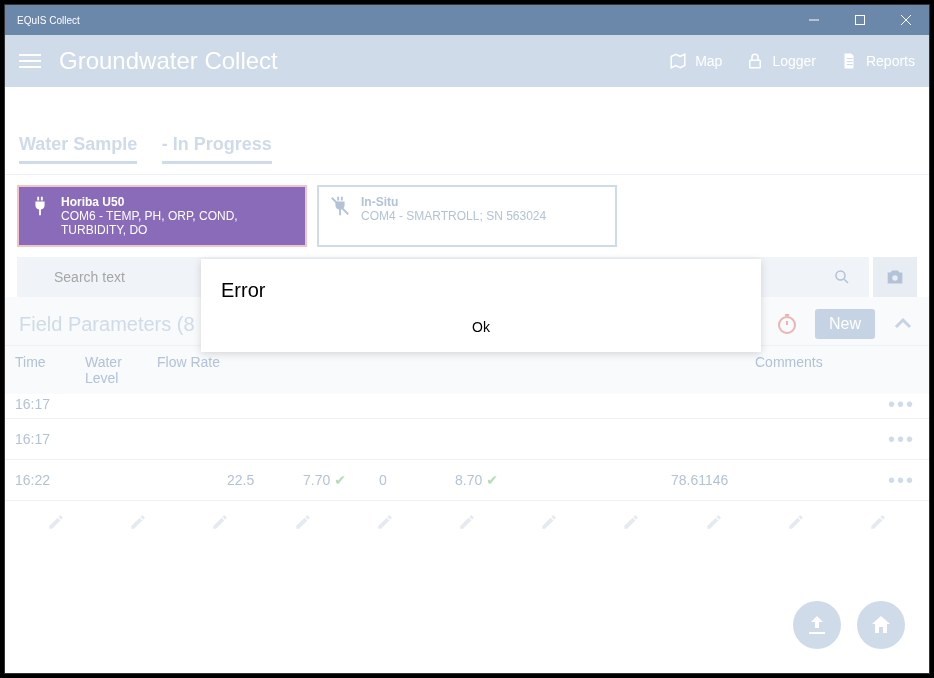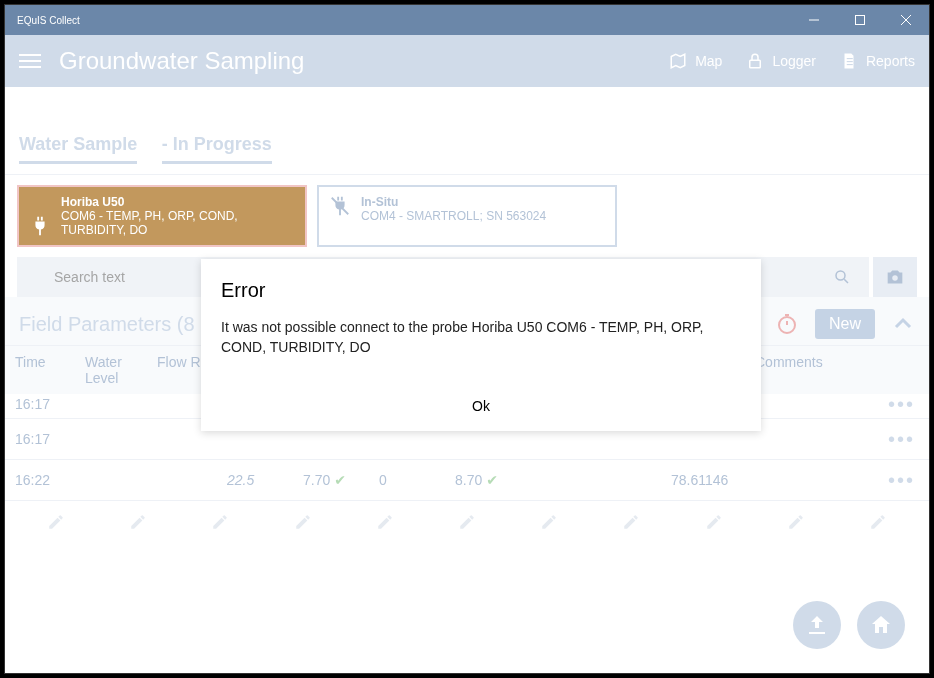--- a/index.html
+++ b/index.html
@@ -13,21 +13,21 @@
     .hamburger { width: 22px; cursor: pointer; margin-right: 18px; }
     .hamburger div { height: 2px; background: #fff; margin: 4px 0; }
     .app-title { font-size: 24px; font-weight: 300; color: #fff; }
     .header-actions { margin-left: auto; display: flex; gap: 24px; }
     .header-action { display: flex; align-items: center; gap: 8px; font-size: 14px; color: #fff; cursor: pointer; }
     .header-action svg { width: 18px; height: 18px; }
     .tabs { padding: 10px 14px; background: #fff; border-bottom: 1px solid #e5eaf1; margin-top: 37px; }
     .tab { display: inline-block; padding-bottom: 6px; margin-right: 20px; font-size: 18px; font-weight: 600; color: #b7c8dd; border-bottom: 3px solid #b7c8dd; cursor: pointer; }
     .devices { display: flex; gap: 10px; padding: 10px 12px 6px 12px; }
     .device { border: 2px solid #b7c8dd; padding: 8px 10px; display: flex; align-items: flex-start; gap: 10px; cursor: pointer; }
-    .device.active { background: #a16207; border-color: #eaa6a6; color: #fff; width: 290px; align-items: flex-end; }
+    .device.active { background: #4c1d95; border-color: #eaa6a6; color: #fff; width: 290px; }
     .device.active .dev-name { color: #fff; }
     .device.active .dev-desc { color: #fff; }
     .device:not(.active) { width: 300px; }
     .dev-icon { width: 22px; height: 22px; flex-shrink: 0; }
     .dev-name { font-size: 12px; color: #8aa2c1; font-weight: 600; }
     .dev-desc { font-size: 12px; color: #8aa2c1; }
     .searchbar { margin: 4px 12px 0 12px; background: #e8edf3; height: 40px; display: flex; align-items: center; padding: 0 10px; position: relative; }
     .searchbar input { flex: 1; border: none; background: transparent; outline: none; font-size: 14px; color: #7a8fa8; }
     .search-icon { color: #8aa2c1; cursor: pointer; margin-right: 8px; width: 18px; height: 18px; }
     .searchwrap { display: flex; margin: 4px 12px 0 12px; gap: 4px; }
@@ -37,21 +37,21 @@
     .section-title { font-size: 20px; color: #b7c8dd; font-weight: 400; text-align: right; }
     .section-actions { margin-left: auto; display: flex; align-items: center; gap: 16px; }
     .timer-icon { color: #e48b8b; cursor: pointer; }
     .new-btn { background: #a6bcd8; color: #fff; padding: 6px 14px; font-size: 16px; border-radius: 3px; cursor: pointer; }
     .chevron-up { color: #a6bcd8; cursor: pointer; }
     .table-hdr { display: flex; padding: 8px 10px; background: #f4f7fb; border-top: 1px solid #e5eaf1; }
     .col { color: #8aa2c1; font-size: 14px; }
     .c-time { width: 70px; }
     .c-wl { width: 72px; }
     .c-fr { width: 70px; }
-    .c-temp { width: 76px; font-style: italic; }
+    .c-temp { width: 76px; }
     .c-ph { width: 76px; }
     .c-orp { width: 76px; }
     .c-do { width: 76px; }
     .c-turb { width: 64px; }
     .c-cond { width: 76px; }
     .c-last { width: 84px; }
     .c-comments { flex: 1; }
     .table-body { overflow: hidden; }
     .row { display: flex; padding: 12px 10px; border-bottom: 1px solid #e5eaf1; align-items: center; position: relative; }
     .cell { font-size: 14px; color: #8aa2c1; }
@@ -94,21 +94,21 @@
         </div>
     </div>
   </div>
 
   <div class="header">
     <div class="hamburger">
         <div></div>
         <div></div>
         <div></div>
       </div>
-    <div class="app-title">Groundwater Sampling</div>
+    <div class="app-title">Groundwater Collect</div>
     <div class="header-actions">
       <div class="header-action">
         <svg viewBox="0 0 24 24" fill="none" stroke="currentColor" stroke-width="2">
             <polygon points="3 6 9 3 15 6 21 3 21 18 15 21 9 18 3 21"></polygon>
           </svg>
         <span>Map</span>
       </div>
       <div class="header-action">
         <svg viewBox="0 0 24 24" fill="none" stroke="currentColor" stroke-width="2">
             <rect x="5" y="11" width="14" height="10" rx="1"></rect>
@@ -291,19 +291,18 @@
       <svg width="24" height="24" viewBox="0 0 24 24" fill="#fff">
           <path d="M12 3l9 8h-3v9h-4v-6h-4v6H6v-9H3l9-8z"></path>
         </svg>
     </div>
   </div>
 
   <div class="dim-overlay"></div>
 
   <div class="modal">
     <div class="modal-title">Error</div>
-    <div class="modal-body">It was not possible connect to the probe Horiba U50 COM6 - TEMP, PH, ORP, COND, TURBIDITY, DO</div>
     <div class="modal-actions">
       <span class="modal-ok">Ok</span>
     </div>
   </div>
 
 </div>
 
 </body></html>

